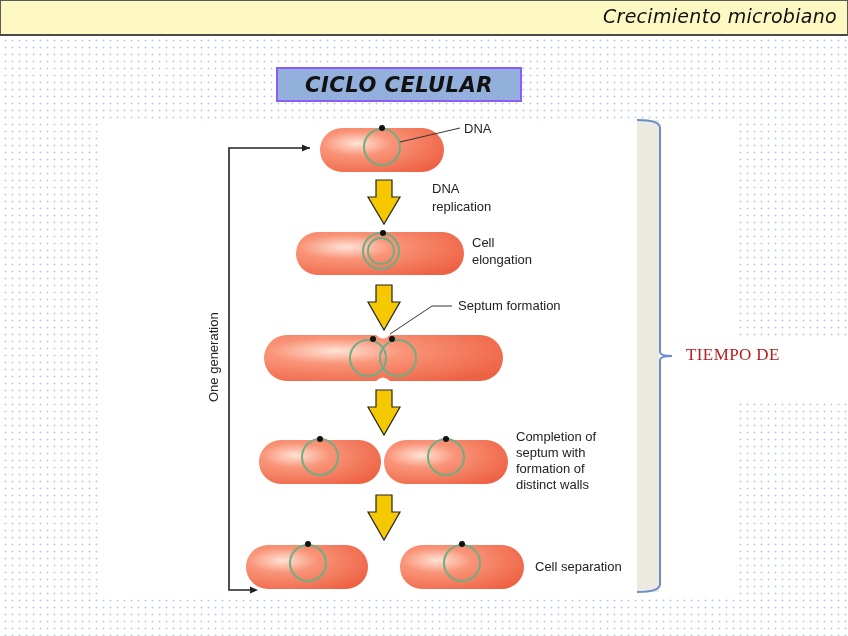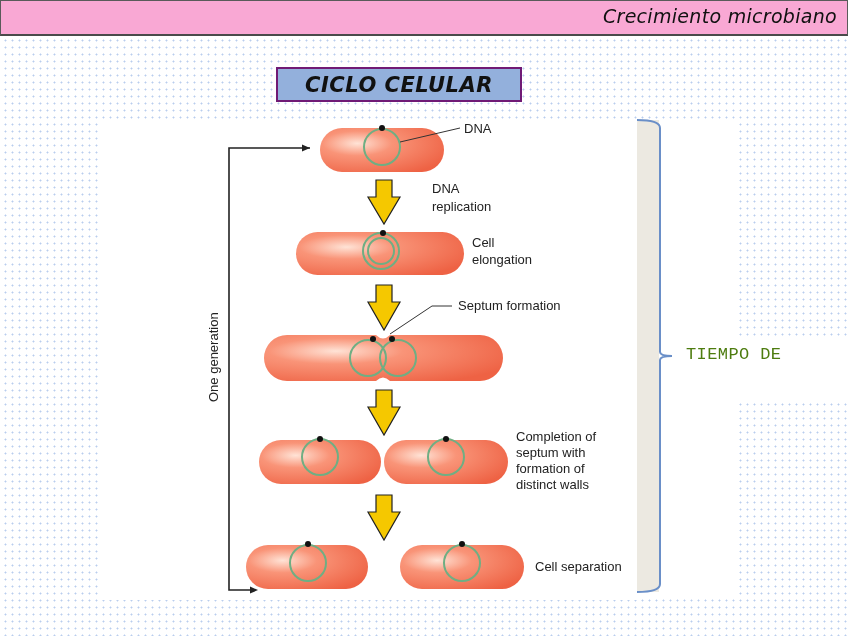--- a/index.html
+++ b/index.html
@@ -6,32 +6,32 @@
   body {
     width: 848px; height: 636px; position: relative; overflow: hidden;
     background-color: #ffffff;
     background-image: radial-gradient(circle, #b9cdee 0.9px, transparent 1.1px);
     background-size: 7px 7px;
     background-position: 2px 2px;
     font-family: "DejaVu Sans", sans-serif;
   }
   .header-bar {
     position: absolute; left: 0; top: 0; width: 846px; height: 33px;
-    background: #f9a8d4;
+    background: #fef9c3;
     border: 1px solid #5a5a5a; border-bottom: 2px solid #4a4a4a;
     box-sizing: content-box;
   }
   .header-title {
     position: absolute; right: 10px; top: 4px;
     font-family: "DejaVu Sans", sans-serif; font-style: italic;
     font-size: 19px; color: #111; letter-spacing: 0.3px;
   }
   .title-box {
     position: absolute; left: 276px; top: 67px; width: 246px; height: 35px;
-    background: #93b0dc; border: 2px solid #701a75;
+    background: #93b0dc; border: 2px solid #8b5cf6;
     box-sizing: border-box;
     display: flex; align-items: center; justify-content: center;
   }
   .title-text {
     font-family: "DejaVu Sans", sans-serif; font-weight: bold; font-style: italic;
     font-size: 21px; color: #111; letter-spacing: 0.5px;
   }
   .figure {
     position: absolute; left: 98px; top: 120px; width: 538px; height: 480px;
     background: #ffffff;
@@ -43,22 +43,22 @@
   .brace-fill {
     position: absolute; left: 637px; top: 120px; width: 22px; height: 472px;
     background: #ece9e1;
   }
   .label-box {
     position: absolute; left: 680px; top: 337px; width: 168px; height: 62px;
     background: #ffffff;
   }
   .tiempo {
     position: absolute; left: 686px; top: 344px;
-    font-family: Liberation Mono, monospace; font-size: 17px; line-height: 22px;
-    color: #4d7c0f; letter-spacing: 0.4px;
+    font-family: Liberation Serif, serif; font-size: 17px; line-height: 22px;
+    color: #b91c1c; letter-spacing: 0.4px;
   }
   svg text { font-family: "Liberation Sans", sans-serif; fill: #222; }
 </style>
 </head>
 <body>
 
 <div class="header-bar">
   <span class="header-title">Crecimiento microbiano</span>
 </div>
 

